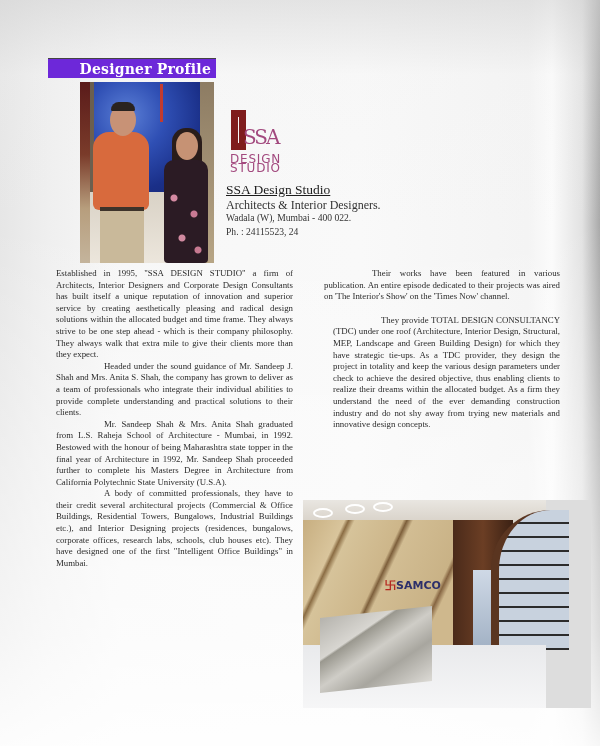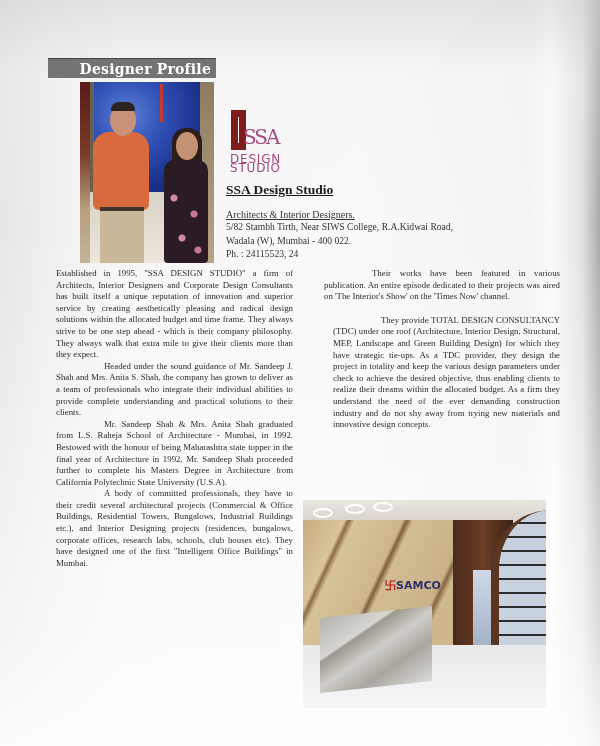--- a/index.html
+++ b/index.html
@@ -9,21 +9,21 @@
     font-family: "Liberation Serif", "DejaVu Serif", serif;
     color:#2a2a2a;
   }
   .page-shade {
     position:absolute; left:0; top:0; width:600px; height:746px;
     background: linear-gradient(180deg, rgba(210,210,210,0.55) 0%, rgba(240,240,240,0.2) 10%, rgba(255,255,255,0) 30%, rgba(255,255,255,0.6) 85%, rgba(255,255,255,0.9) 100%);
     pointer-events:none;
   }
   .header-bar {
     position:absolute; left:48px; top:58px; width:168px; height:20px;
-    background:#737373; border-top:1px solid #444;
+    background:#6d28d9; border-top:1px solid #444;
     box-sizing:border-box;
   }
   .header-bar span {
     position:absolute; right:5px; top:0px;
     color:#fff; font-family:"DejaVu Serif", serif; font-weight:bold; font-size:14px;
     line-height:20px; letter-spacing:0.2px;
   }
   .portrait {
     position:absolute; left:80px; top:82px; width:134px; height:181px;
     background:#6b5f4f; overflow:hidden;
@@ -48,34 +48,35 @@
   .logo {
     position:absolute; left:231px; top:110px; width:34px; height:64px;
   }
   .logo .frame { position:absolute; left:0; top:0; width:15px; height:40px; border:7px solid #7f1d1d; box-sizing:border-box; }
   .logo .mark { position:absolute; left:5px; top:3px; font-family:"DejaVu Serif", serif; font-size:20px; color:#a2497e; letter-spacing:-2px; line-height:34px; }
   .logo .l1, .logo .l2 { position:absolute; left:-1px; font-family:"DejaVu Sans", sans-serif; font-size:12px; color:#a2497e; letter-spacing:0.8px; }
   .logo .l1 { top:42px; }
   .logo .l2 { top:51px; }
 
   .contact { position:absolute; left:226px; top:182px; width:300px; }
-  .contact .name { font-family:"Liberation Serif", serif; font-weight:bold; font-size:13.5px; text-decoration:underline; color:#1c1c1c; line-height:16px; }
-  .contact .tag { font-size:10px; color:#333; line-height:11px; margin-top:11px;text-decoration:underline; }
+  .contact .name { font-family:"Liberation Serif", serif; font-weight:normal; font-size:13.5px; text-decoration:underline; color:#1c1c1c; line-height:16px; }
+  .contact .tag { font-size:12px; color:#333; line-height:11px; margin-top:2px; }
   .contact .line { font-size:9.6px; color:#333; line-height:13.5px; }
 
   .col { position:absolute; font-size:8.8px; line-height:11.6px; text-align:justify; color:#2b2b2b; }
   .col p { margin:0; }
   .col p.indent { text-indent:48px; }
   .col-left { left:56px; top:268px; width:237px; }
   .col-right { left:324px; top:268px; width:236px; }
   .col-right p.gap { margin-top:12px;margin-left:9px; }
 
   .office {
     position:absolute; left:303px; top:500px; width:243px; height:208px; overflow:hidden;
     background:#ddd;
+    padding-left:45px;
   }
   .office .ceiling { position:absolute; left:0; top:0; width:243px; height:35px; background:linear-gradient(#e9e6e1,#cfc7bb); }
   .office .marble { position:absolute; left:0; top:20px; width:150px; height:125px;
     background: linear-gradient(115deg, #c7ae80 0%, #d9c59c 20%, #8b6d44 22%, #d6c39a 25%, #cdb68a 48%, #7d5f3b 50%, #d2bd93 53%, #c9b286 80%, #866542 82%, #cfb88d 85%); }
   .office .wood { position:absolute; left:150px; top:20px; width:60px; height:125px; background:linear-gradient(90deg,#4a2a1a,#6b3e24,#3b2114); }
   .office .glass { position:absolute; left:170px; top:70px; width:26px; height:75px; background:linear-gradient(#cfd9e6,#a4b3c6); }
   .office .arch { position:absolute; left:188px; top:10px; width:70px; height:140px; border-left:8px solid #5a3520; border-radius:60px 0 0 0; background:repeating-linear-gradient(#c8d2de 0 12px, #2c2c2c 12px 14px); }
   .office .floor { position:absolute; left:0; top:145px; width:243px; height:63px; background:linear-gradient(#e9eaec,#f6f6f7); }
   .office .desk { position:absolute; left:17px; top:112px; width:112px; height:75px;
     background: linear-gradient(150deg, #b5b3ad 0%, #d8d6d1 30%, #9a988f 32%, #cfcdc7 50%, #a8a69f 70%, #dcdad5 100%);
@@ -115,21 +116,20 @@
   <div class="frame">
     <span class="mark">SSA</span>
   </div>
   <span class="l1">DESIGN</span>
   <span class="l2">STUDIO</span>
 </div>
 
 <div class="contact">
   <div class="name">SSA  Design Studio</div>
   <div class="tag">Architects &amp; Interior Designers.</div>
-  <div class="line">5/82 Stambh Tirth, Near SIWS College, R.A.Kidwai Road,</div>
   <div class="line">Wadala (W), Mumbai - 400 022.</div>
   <div class="line">Ph. :  24115523, 24</div>
 </div>
 
 <div class="col col-left">
   <p>Established in 1995, "SSA DESIGN STUDIO" a firm of Architects, Interior Designers and Corporate Design Consultants has built itself a unique reputation of innovation and superior service by creating aesthetically pleasing and radical design solutions within the allocated budget and time frame. They always strive to be one step ahead - which is their company philosophy. They always walk that extra mile to give their clients more than they expect.</p>
   <p class="indent">Headed under the sound guidance of Mr. Sandeep J. Shah and Mrs. Anita S. Shah, the company has grown to deliver as a team of professionals who integrate their individual abilities to provide complete understanding and practical solutions to their clients.</p>
   <p class="indent">Mr. Sandeep Shah &amp; Mrs. Anita Shah graduated from L.S. Raheja School of Architecture - Mumbai, in 1992.  Bestowed with the honour of being Maharashtra state topper in the final year of Architecture in 1992, Mr. Sandeep Shah proceeded further to complete his Masters Degree in Architecture from California Polytechnic State University (U.S.A).</p>
   <p class="indent">A body of committed professionals, they have to their credit several architectural projects (Commercial &amp; Office Buildings, Residential Towers, Bungalows, Industrial Buildings etc.), and Interior Designing projects (residences, bungalows, corporate offices, research labs, schools, club houses etc).  They have designed one of the first "Intelligent Office Buildings" in Mumbai.</p>
 </div>

